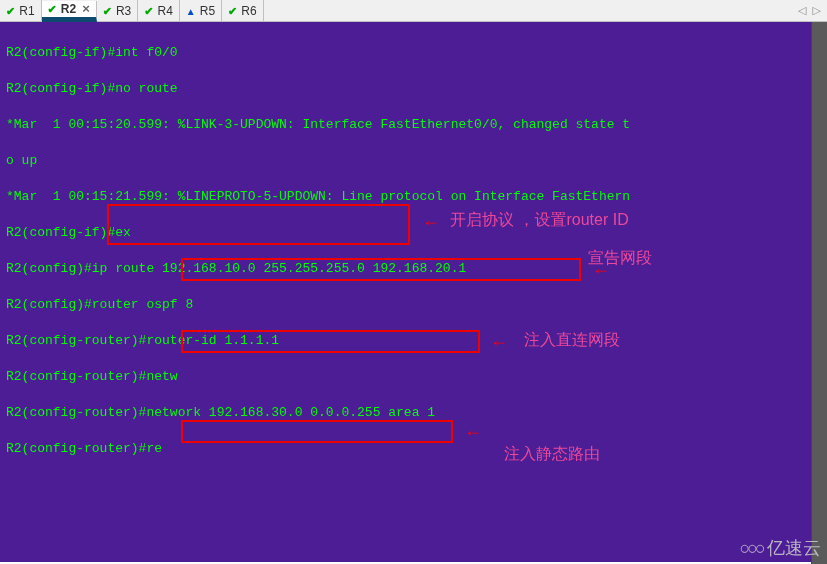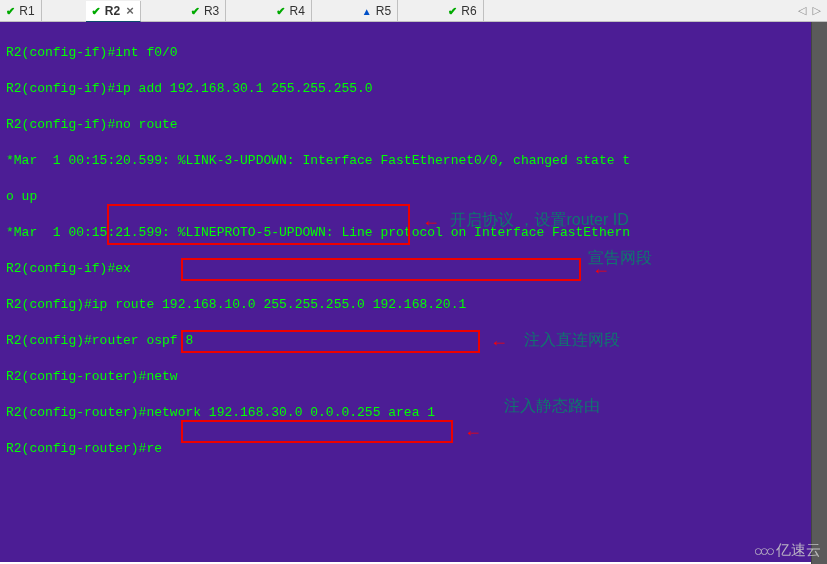--- a/index.html
+++ b/index.html
@@ -1,31 +1,31 @@
 <!DOCTYPE html>
 <html><head>
 <meta charset="utf-8">
 <style>
-* { margin: 0; padding: 0; box-sizing: border-box; gap: 44px; }
+* { margin: 0; padding: 0; box-sizing: border-box; }
 body { width: 827px; height: 564px; background: #fff; font-family: "Segoe UI", Tahoma, sans-serif; position: relative; overflow: hidden; }
 .tab-bar { background: #f0f0f0; border-bottom: 1px solid #c0c0c0; height: 22px; display: flex; align-items: center; position: relative; }
 .tab { display: flex; align-items: center; padding: 2px 6px; border-right: 1px solid #c0c0c0; height: 100%; font-size: 12px; color: #333; cursor: pointer; gap: 2px; }
-.tab.active { background: #fff; border-bottom: 1px solid #0c4a6e; margin-bottom: -1px; font-weight: bold; }
+.tab.active { background: #fff; border-bottom: 5px solid #0c4a6e; margin-bottom: -1px; font-weight: bold; }
 .check-icon::before { content: "✔"; color: #0a0; font-size: 11px; font-weight: bold; margin-right: 2px; }
 .warn-icon::before { content: "▲"; color: #0050c8; font-size: 10px; margin-right: 2px; }
 .close-x { color: #666; font-size: 13px; margin-left: 4px; cursor: pointer; }
 .nav-arrows { margin-left: auto; display: flex; gap: 6px; padding-right: 6px; color: #888; font-size: 11px; cursor: pointer; }
 .terminal { background: #4c1d95; color: #0f0; font-family: "Courier New", monospace; font-size: 13px; line-height: 18px; padding: 4px 6px; white-space: pre; height: 540px; overflow: hidden; position: relative; }
 .terminal .line { white-space: pre; }
 .scrollbar { position: absolute; right: 0; top: 22px; width: 16px; height: 542px; background: #2a2a2a; border-left: 1px solid #444; }
 .scrollbar .thumb { background: #5a5a5a; width: 100%; height: 100%; }
 .red-box { position: absolute; border: 2px solid #e00; pointer-events: none; }
 .red-arrow { position: absolute; color: #f00; font-size: 18px; font-weight: bold; pointer-events: none; }
-.red-label { position: absolute; color: #0f766e; font-family: "Microsoft YaHei", sans-serif; font-size: 16px; pointer-events: none; }
-.watermark { position: absolute; right: 6px; bottom: 4px; color: #ccc; font-size: 15px; font-family: Liberation Sans, sans-serif; opacity: 0.85; display: flex; align-items: center; gap: 4px; }
+.red-label { position: absolute; color: #ec4899; font-family: "Microsoft YaHei", sans-serif; font-size: 16px; pointer-events: none; }
+.watermark { position: absolute; right: 6px; bottom: 4px; color: #ccc; font-size: 18px; font-family: Liberation Sans, sans-serif; opacity: 0.85; display: flex; align-items: center; gap: 4px; }
 .watermark .circles::before { content: "○○○"; letter-spacing: -3px; }
 </style>
 </head>
 <body>
 
 <div class="tab-bar">
   <div class="tab">
       <span class="check-icon"></span>
       <span>R1</span>
     </div>
@@ -51,28 +51,28 @@
       <span>R6</span>
     </div>
   <div class="nav-arrows">
     <span>◁</span>
     <span>▷</span>
   </div>
 </div>
 
 <div class="terminal">
 <div class="line">R2(config-if)#int f0/0</div>
-<div class="line">R2(config-if)#ip add 192.168.30.1 255.255.255.0</div>
 <div class="line">R2(config-if)#no route</div>
 <div class="line">*Mar  1 00:15:20.599: %LINK-3-UPDOWN: Interface FastEthernet0/0, changed state t</div>
 <div class="line">o up</div>
 <div class="line">*Mar  1 00:15:21.599: %LINEPROTO-5-UPDOWN: Line protocol on Interface FastEthern</div>
 <div class="line">R2(config-if)#ex</div>
 <div class="line">R2(config)#ip route 192.168.10.0 255.255.255.0 192.168.20.1</div>
 <div class="line">R2(config)#router ospf 8</div>
+<div class="line">R2(config-router)#router-id 1.1.1.1</div>
 <div class="line">R2(config-router)#netw</div>
 <div class="line">R2(config-router)#network 192.168.30.0 0.0.0.255 area 1</div>
 <div class="line">R2(config-router)#re</div>
 
 
 
 
 
 
 
@@ -91,18 +91,18 @@
 <div class="red-box" style="left:181px; top:258px; width:400px; height:23px;"></div>
 <div class="red-arrow" style="left:592px; top:258px;">←</div>
 <div class="red-label" style="left:588px; top:248px;">宣告网段</div>
 
 <div class="red-box" style="left:181px; top:330px; width:299px; height:23px;"></div>
 <div class="red-arrow" style="left:490px; top:330px;">←</div>
 <div class="red-label" style="left:524px; top:330px;">注入直连网段</div>
 
 <div class="red-box" style="left:181px; top:420px; width:272px; height:23px;"></div>
 <div class="red-arrow" style="left:464px; top:420px;">←</div>
-<div class="red-label" style="left:504px; top:396px;">注入静态路由</div>
+<div class="red-label" style="left:504px; top:444px;">注入静态路由</div>
 
 <div class="watermark">
     <span class="circles"></span>
     <span>亿速云</span>
   </div>
 
 </body></html>

